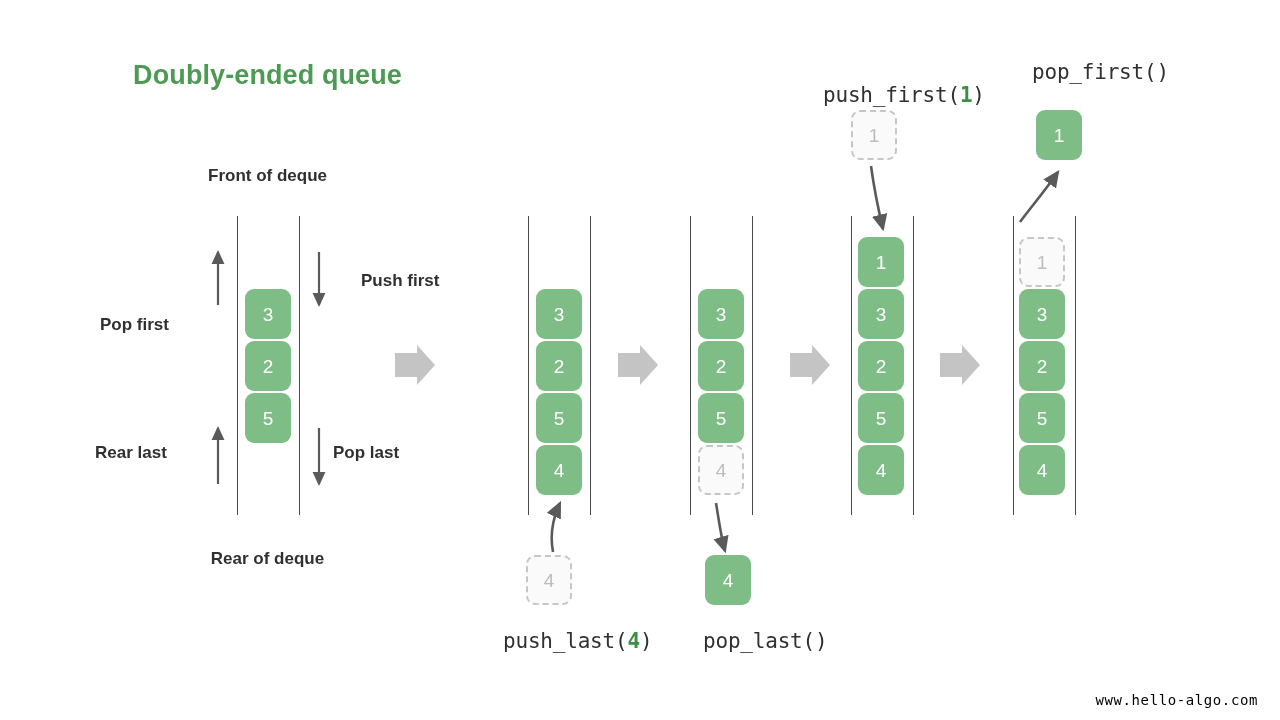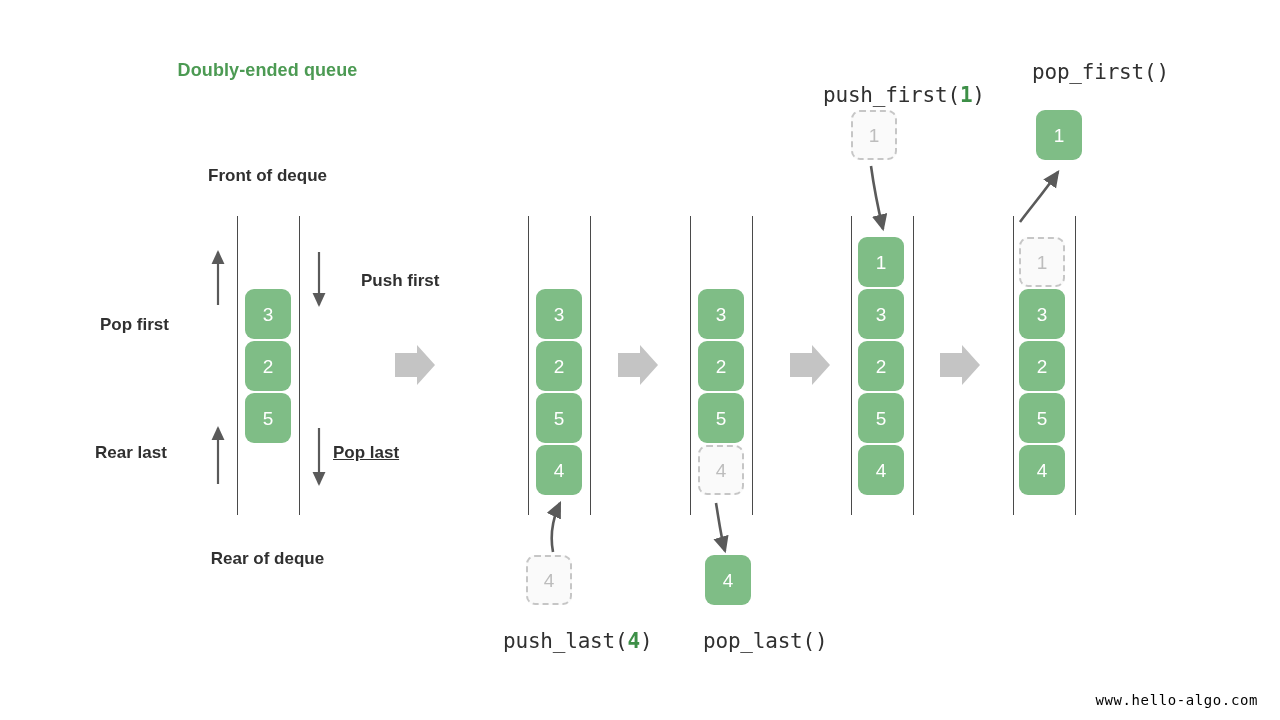--- a/index.html
+++ b/index.html
@@ -16,21 +16,21 @@
     height: 720px;
     background: #ffffff;
   }
 
   
   .title {
     position: absolute;
     text-align: center;
     color: #4c9a53;
     font-weight: bold;
-    font-size: 18px;
+    font-size: 27px;
     letter-spacing: .1px;
     white-space: nowrap;
   }
   .title.line1 { left: 0; top: 60px; width: 535px; }
   .title.line2 { left: 0; top: 100px; width: 535px; }
 
   .blabel {
     position: absolute;
     color: #303030;
     font-weight: bold;
@@ -102,21 +102,21 @@
 <div id="stage">
 
   <div class="title line1">Doubly-ended queue</div>
 
   <div class="blabel" style="left:0; top:549px; width:535px; text-align:center;">Rear of deque</div>
   <div class="blabel" style="left:0; top:166px; width:535px; text-align:center;">Front of deque</div>
 
   <div class="blabel" style="left:100px; top:271px;margin-top:44px;">Pop first</div>
   <div class="blabel" style="left:341px; top:271px;margin-left:20px;">Push first</div>
   <div class="blabel" style="left:95px; top:443px;">Rear last</div>
-  <div class="blabel" style="left:333px; top:443px;text-decoration:underline;">Pop last</div>
+  <div class="blabel" style="left:333px; top:443px;">Pop last</div>
 
   <div class="mono" style="left:503px; top:629px;"><span>push_last(</span><span class="arg">4</span><span>)</span></div>
 
   <div class="mono" style="left:703px; top:629px;"><span>pop_last()</span></div>
 
   <div class="mono" style="left:823px; top:60px;margin-top:23px;"><span>push_first(</span><span class="arg">1</span><span>)</span></div>
 
   <div class="mono" style="left:1032px; top:60px;"><span>pop_first()</span></div>
 
   <div class="col">

